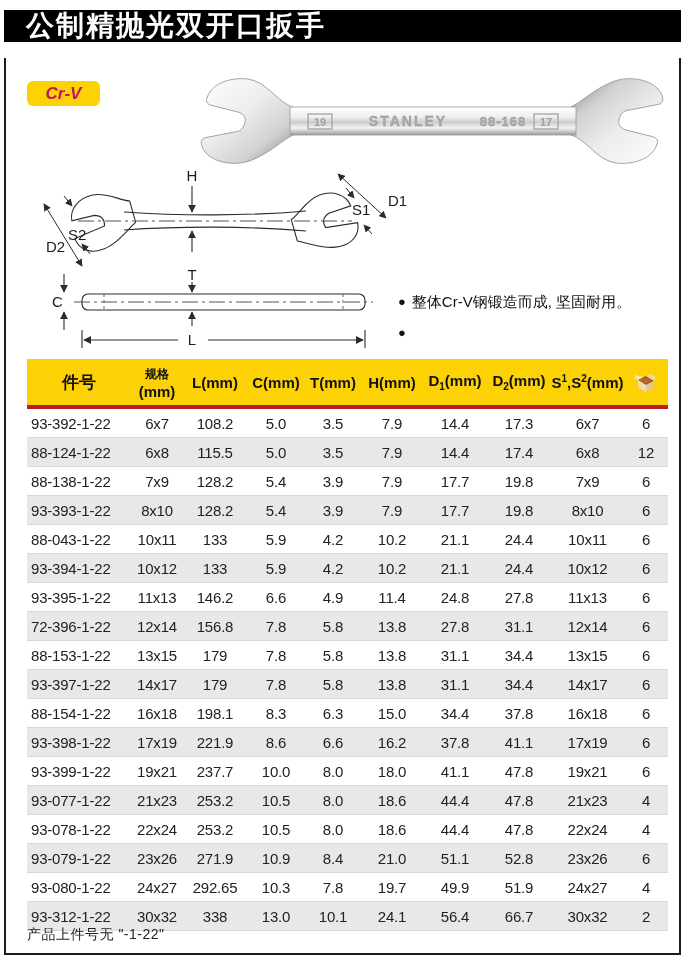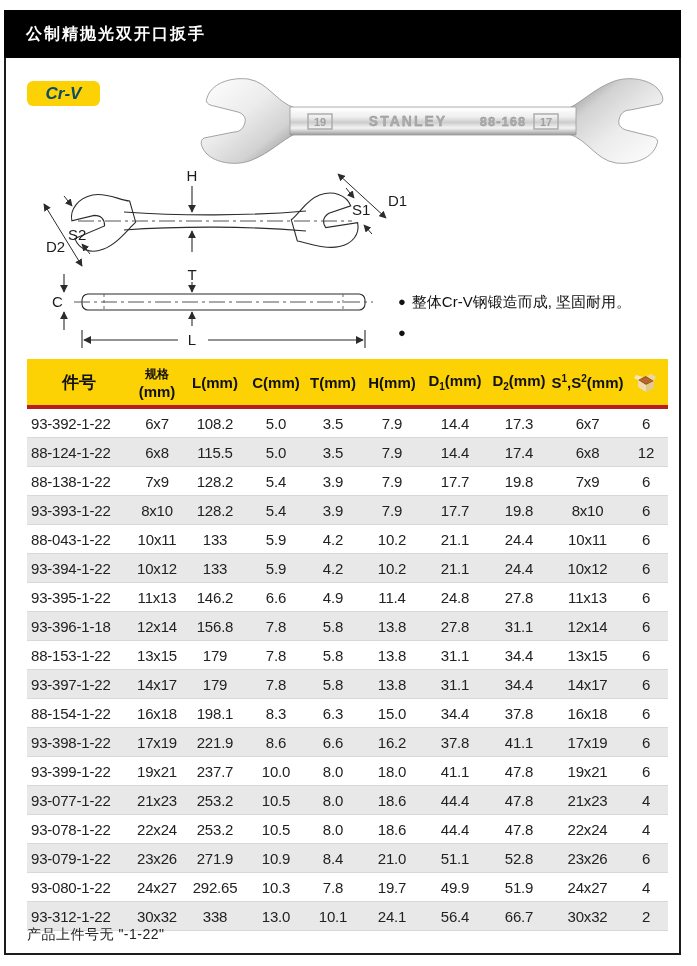--- a/index.html
+++ b/index.html
@@ -1,32 +1,32 @@
 <!DOCTYPE html>
 <html><head>
 <meta charset="utf-8">
 <style>
   html,body{margin:0;padding:0;}
   body{
     width:697px;height:966px;position:relative;background:#fff;
     font-family:"Liberation Sans", sans-serif;color:#1a1a1a;overflow:hidden;
   }
   .titlebar{
-    position:absolute;left:4px;top:10px;width:677px;height:48px;background:#000;
+    position:absolute;left:4px;top:10px;width:677px;height:32px;background:#000;
     color:#fff;display:flex;align-items:center;padding-left:22px;box-sizing:border-box;
-    font-size:16px;font-weight:bold;letter-spacing:2px;
+    font-size:28px;font-weight:bold;letter-spacing:2px;
   }
   .frame{
     position:absolute;left:4px;top:58px;width:677px;height:897px;box-sizing:border-box;
     border:2px solid #1c1c1c;border-top:none;background:#fff;
   }
   .badge{
     position:absolute;left:27px;top:81px;width:73px;height:25px;background:#fcd205;
     border-radius:6px;display:flex;align-items:center;justify-content:center;
-    font-style:italic;font-weight:bold;font-size:17px;color:#0c4a6e;
+    font-style:italic;font-weight:bold;font-size:17px;color:#be185d;
   }
   .photo{position:absolute;left:198px;top:74px;}
   .diagram{position:absolute;left:20px;top:168px;}
   .features{position:absolute;left:398px;top:286px;width:292px;font-size:15px;line-height:31px;color:#111;}
   .features .row{display:flex;align-items:flex-start;}
   .features .dot{margin-right:6px;font-size:13px;line-height:31px;}
   table.spec{
     position:absolute;left:27px;top:359px;width:641px;border-collapse:collapse;table-layout:fixed;
   }
   table.spec thead th{
@@ -293,21 +293,21 @@
     <td>146.2</td>
     <td>6.6</td>
     <td>4.9</td>
     <td>11.4</td>
     <td>24.8</td>
     <td>27.8</td>
     <td>11x13</td>
     <td>6</td>
   </tr>
       <tr>
-    <td class="partno">93-396-1-18</td>
+    <td class="partno">72-396-1-22</td>
     <td>12x14</td>
     <td>156.8</td>
     <td>7.8</td>
     <td>5.8</td>
     <td>13.8</td>
     <td>27.8</td>
     <td>31.1</td>
     <td>12x14</td>
     <td>6</td>
   </tr>

